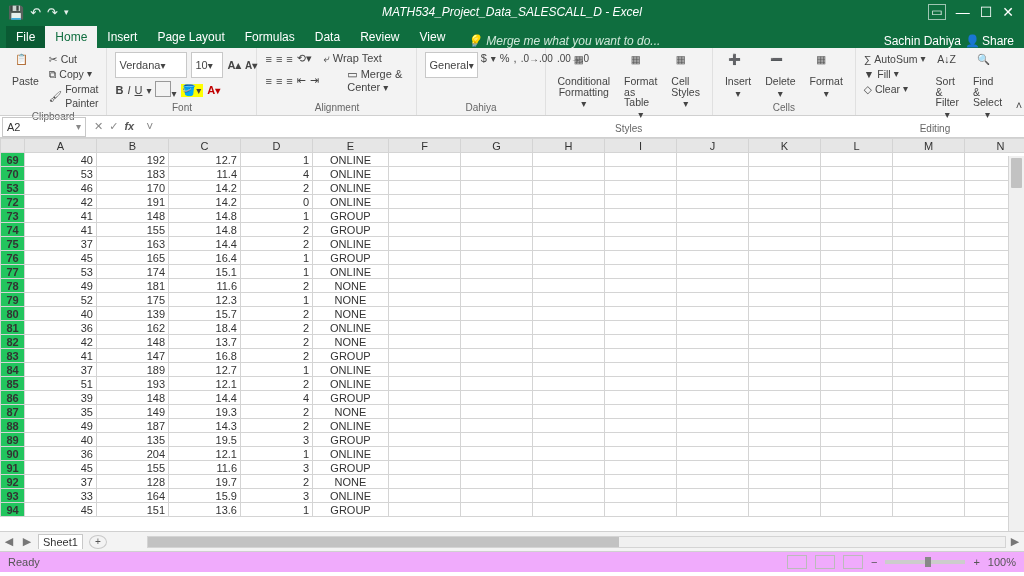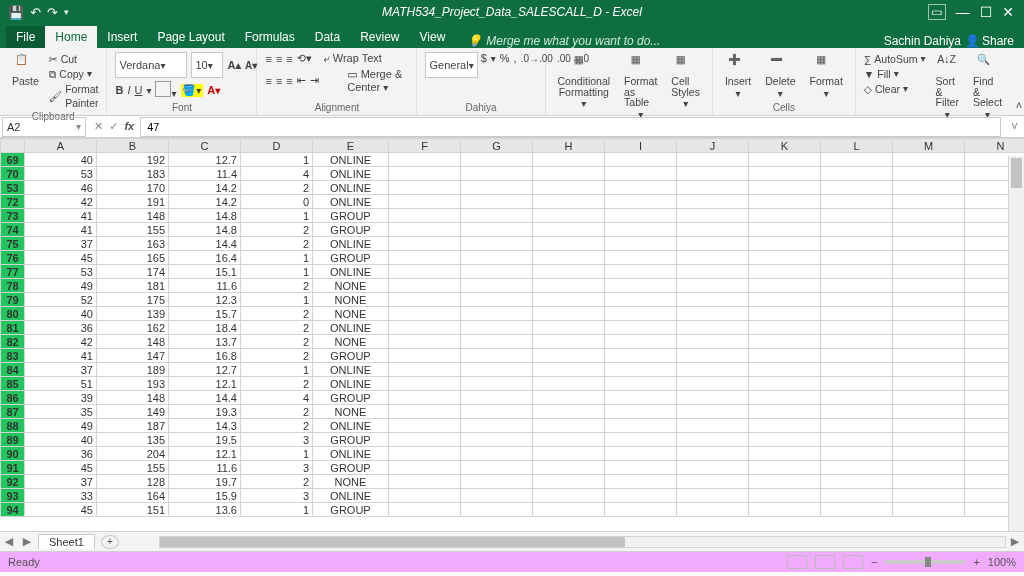--- a/index.html
+++ b/index.html
@@ -50,21 +50,21 @@
 .col-A, .col-B { width: 72px; } .col-C { width:72px;} .col-D { width:72px;} .col-E{width:76px;}
 .col-rest{width:72px;}
 td.num { text-align:right; padding-right:6px; }
 td.txt { text-align:center; }
 .scroll-v { position:absolute; right:0; top:18px; bottom:0; width:16px; background:#f0f0f0; border-left:1px solid #d4d4d4;}
 .scroll-v .thumb{ position:absolute; top:2px; left:2px; right:2px; height:30px; background:#c2c2c2; border-radius:1px;}
 
 
 .sheettabs { height: 20px; background:#f3f3f3; display:flex; align-items:center; font-size:11px; border-bottom:1px solid #d0d0d0;}
 .sheettabs .navbtn { width:18px; text-align:center; color:#777; }
-.sheettabs .stab { background:#fff; border:1px solid #c8c8c8; border-bottom:none; padding:1px 10px; margin-left:2px;}
+.sheettabs .stab { background:#fff; border:1px solid #c8c8c8; border-bottom:none; padding:1px 4px; margin-left:2px;}
 .sheettabs .add { width:18px; text-align:center; color:#555; border:1px solid #c8c8c8; border-radius:50%; height:14px; line-height:12px; margin-left:6px; font-size:10px;}
 .sheettabs .hscroll { flex:1; margin-left:40px; height:12px; background:#f0f0f0; border:1px solid #d4d4d4; position:relative;}
 .sheettabs .hscroll .th { position:absolute; left:0; top:0; bottom:0; width:55%; background:#c2c2c2;}
 
 
 .status { height: 20px; background:#f0abfc; display:flex; align-items:center; font-size:11px; color:#555; padding:0 8px;}
 .status .right { margin-left:auto; display:flex; align-items:center; gap:8px;}
 .status .viewbtn { width:20px; height:14px; border:1px solid #bbb; display:inline-block;}
 .status .slider { width:80px; height:4px; background:#ccc; position:relative;}
 .status .slider .h { position:absolute; left:50%; top:-3px; width:6px; height:10px; background:#888;}
@@ -282,21 +282,20 @@
 <div class="fbar">
   <div class="namebox">
     <span>A2</span>
       <span class="mini" style="color:#888">▾</span>
   </div>
   <div class="fxicons">
     <span>✕</span>
     <span>✓</span>
     <span class="fx">fx</span>
   </div>
-  <input class="formula" value="47" style="">
   <span style="padding:0 6px;color:#888">˅</span>
 </div>
 
 <div class="gridwrap">
   <table class="grid">
     <colgroup>
       <col style="width:24px">
       <col class="col-A">
         <col class="col-B">
         <col class="col-C">

